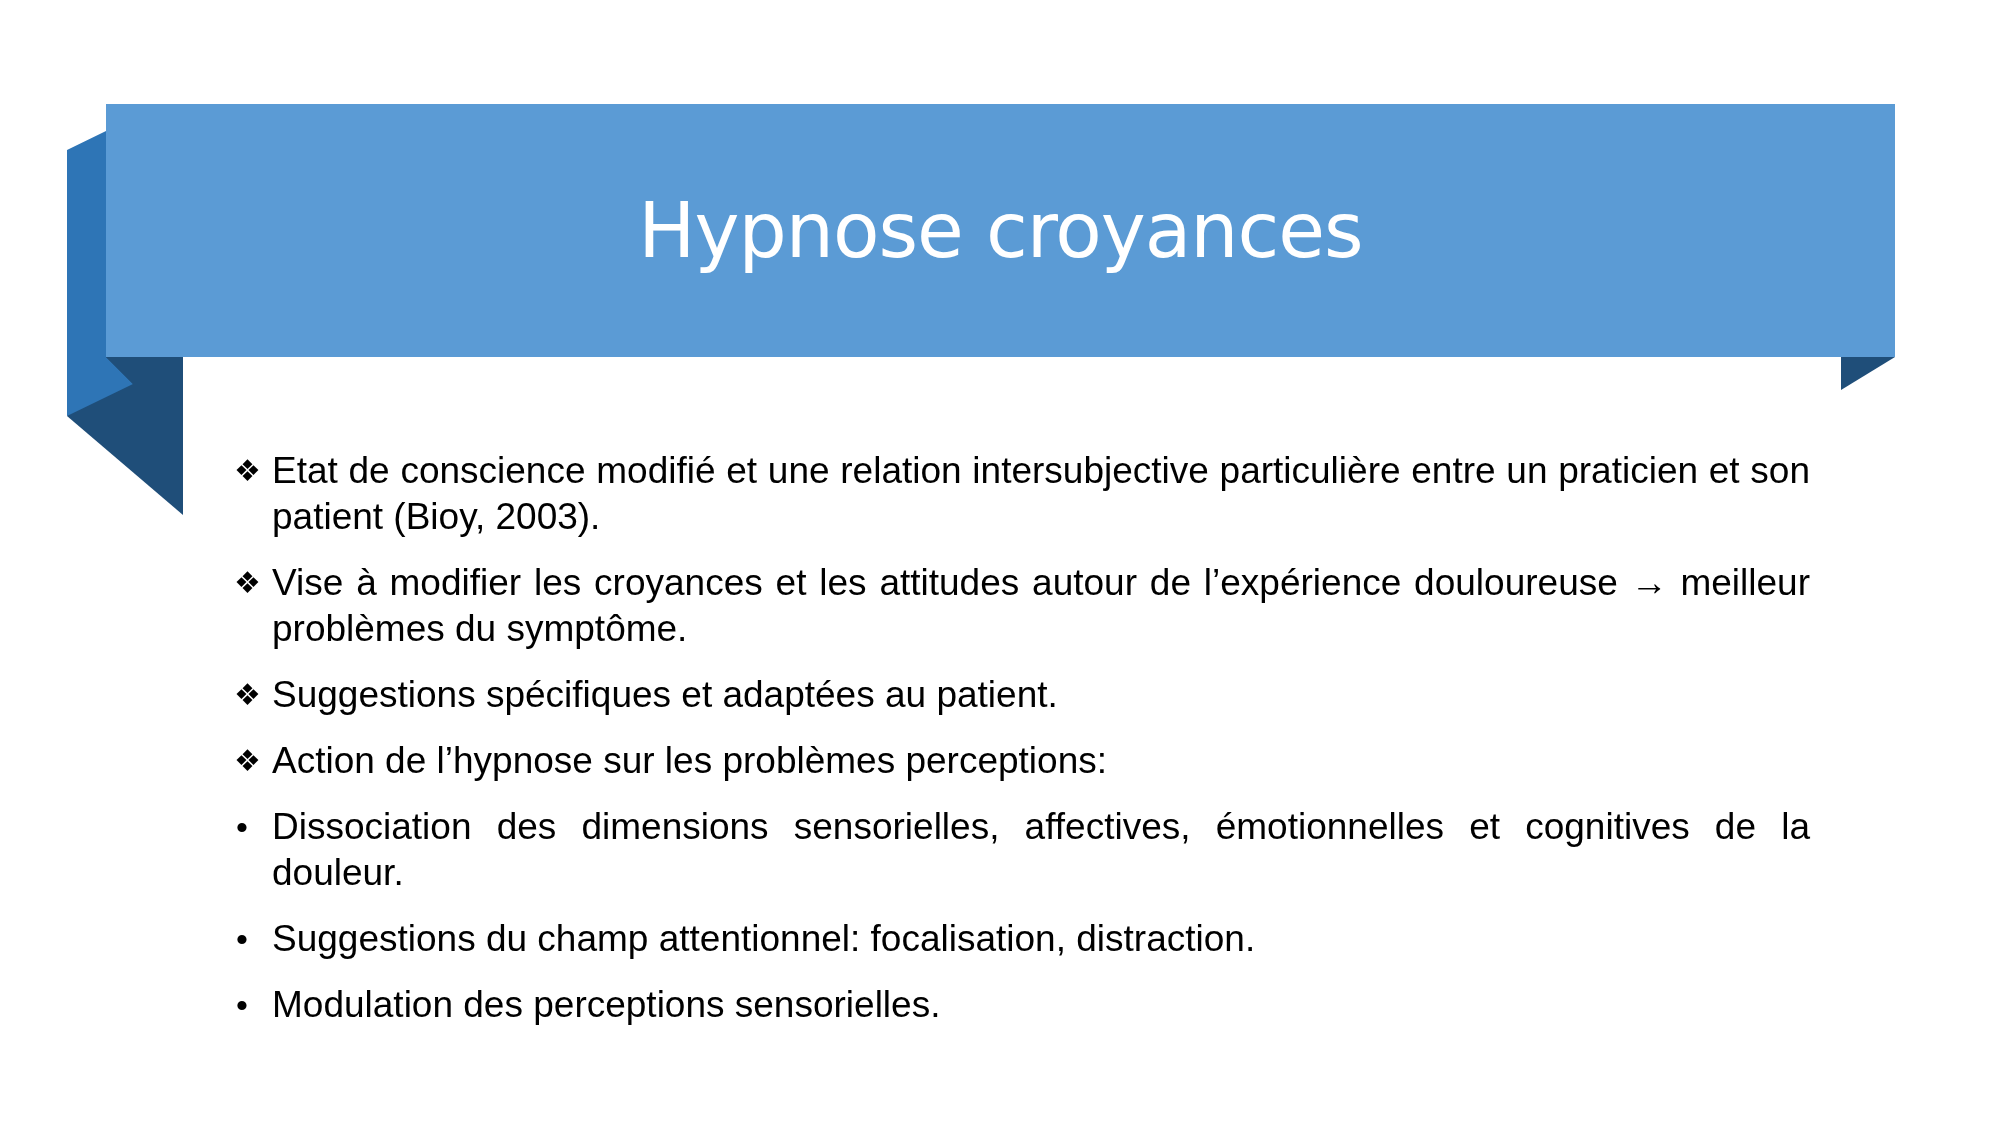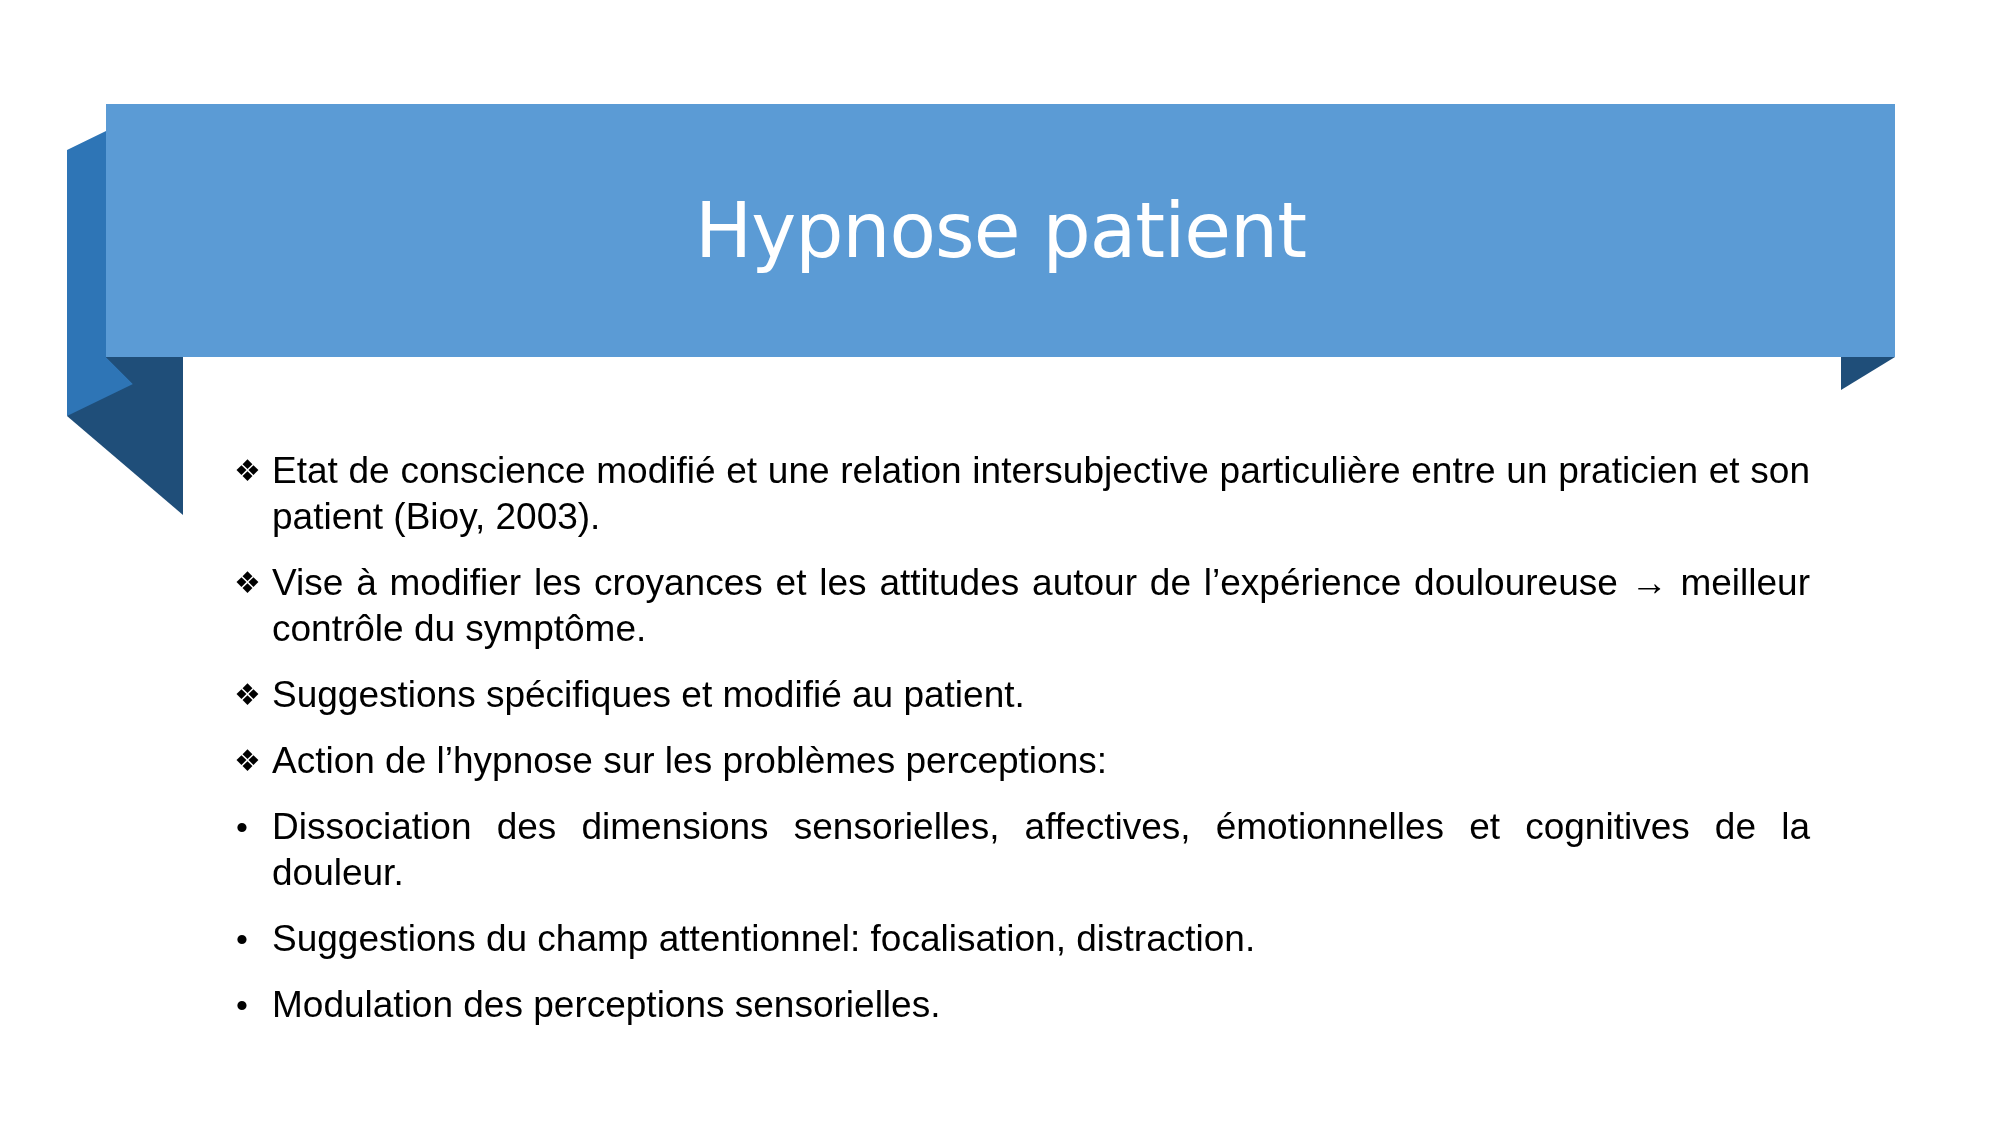--- a/index.html
+++ b/index.html
@@ -44,34 +44,34 @@
 
     <polygon points="67,150 106,131 106,357 133,384 67,416" fill="#2e75b6"></polygon>
 
     <polygon points="106,357 133,357 133,384" fill="#1f4e79"></polygon>
 
     <polygon points="1841,357 1895,357 1841,390" fill="#1f4e79"></polygon>
 
     <rect x="106" y="104" width="1789" height="253" fill="#5b9bd5"></rect>
   </svg>
 
-  <div class="title">Hypnose patient</div>
+  <div class="title">Hypnose croyances</div>
 
   <div class="content">
     <div class="item">
       <span class="bullet">❖</span>
       <span class="text">Etat de conscience modifié et une relation intersubjective particulière entre un praticien et son patient (Bioy, 2003).</span>
     </div>
     <div class="item">
       <span class="bullet">❖</span>
-      <span class="text">Vise à modifier les croyances et les attitudes autour de l’expérience douloureuse → meilleur contrôle du symptôme.</span>
+      <span class="text">Vise à modifier les croyances et les attitudes autour de l’expérience douloureuse → meilleur problèmes du symptôme.</span>
     </div>
     <div class="item">
       <span class="bullet">❖</span>
-      <span class="text">Suggestions spécifiques et modifié au patient.</span>
+      <span class="text">Suggestions spécifiques et adaptées au patient.</span>
     </div>
     <div class="item">
       <span class="bullet">❖</span>
       <span class="text">Action de l’hypnose sur les problèmes perceptions:</span>
     </div>
     <div class="item dot">
       <span class="bullet">•</span>
       <span class="text">Dissociation des dimensions sensorielles, affectives, émotionnelles et cognitives de la douleur.</span>
     </div>
     <div class="item dot">

